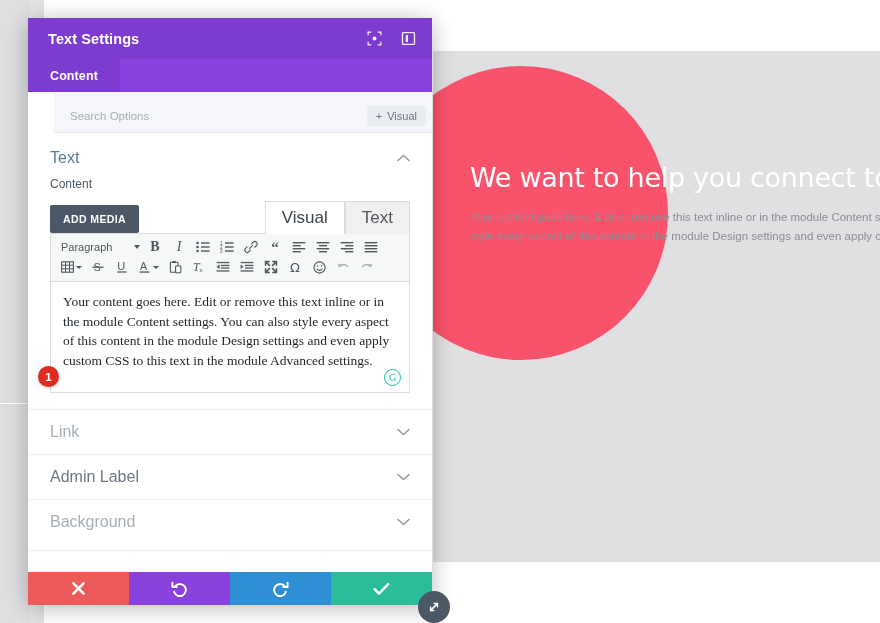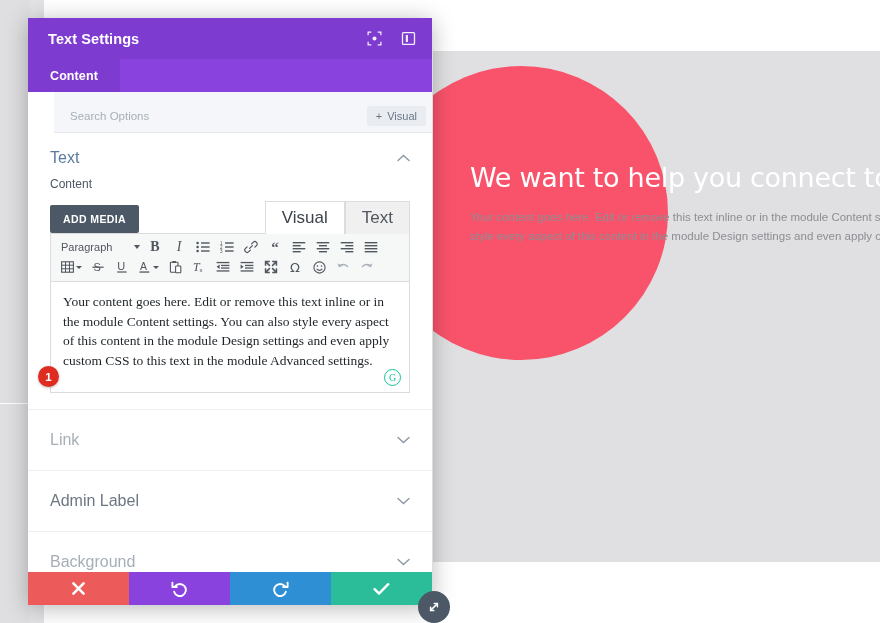--- a/index.html
+++ b/index.html
@@ -319,21 +319,21 @@
     align-items: center;
     justify-content: center;
     box-shadow: 0 1px 3px rgba(0,0,0,0.25);
     z-index: 6;
   }
 
   .acc-row {
     display: flex;
     align-items: center;
     justify-content: space-between;
-    padding: 8px 22px;
+    padding: 0 22px;
     height: 44px;
     border-top: 1px solid #eceef0;
     cursor: pointer;
   }
   .acc-row .title {
     font-size: 16px;
     color: #a6aeb7;
     font-weight: 400;
   }
   .acc-row.dark .title { color: #6d7783; }

